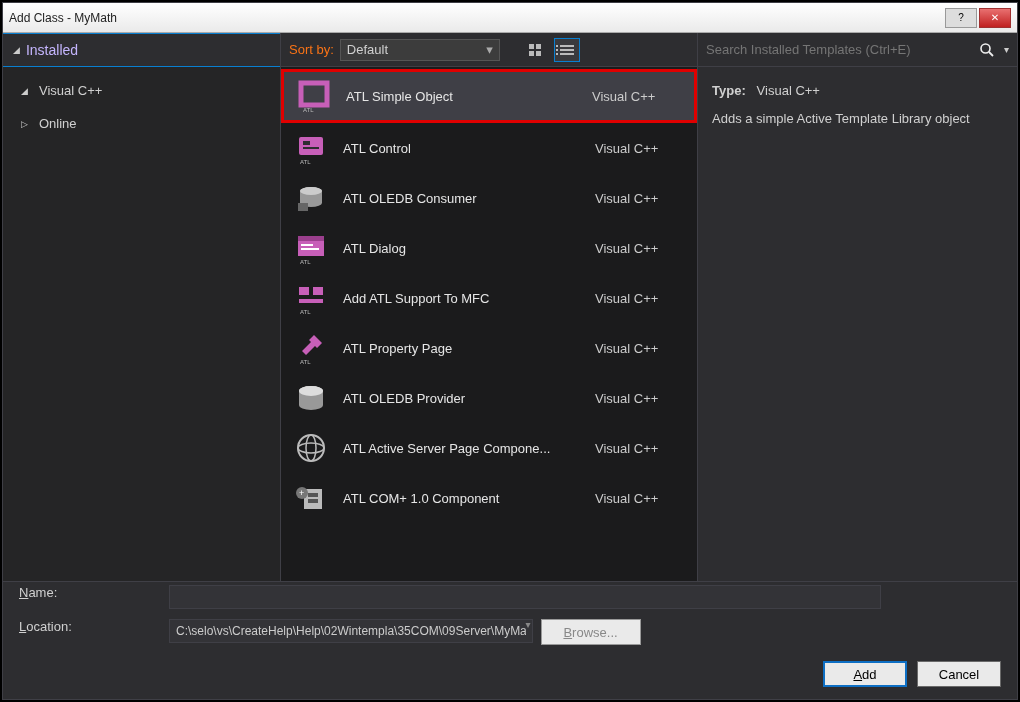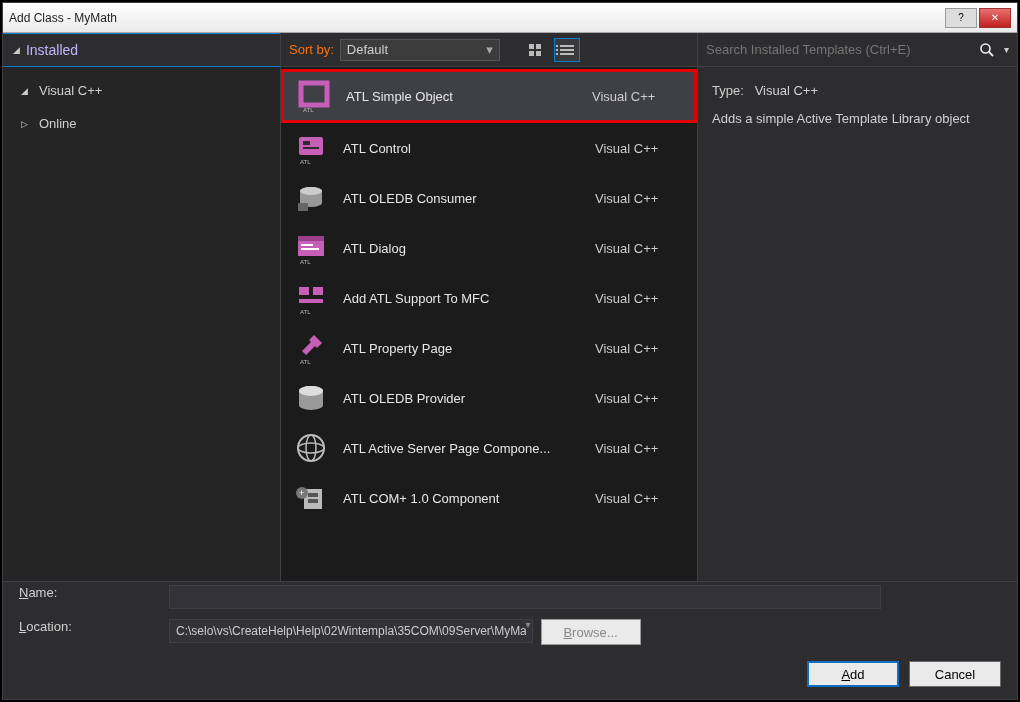--- a/index.html
+++ b/index.html
@@ -51,33 +51,33 @@
 .template-icon { width: 36px; height: 36px; display: flex; align-items: center; justify-content: center; flex-shrink: 0; }
 .template-name { flex: 1; color: #e6e6e6; font-size: 13px; white-space: nowrap; overflow: hidden; text-overflow: ellipsis; }
 .template-lang { color: #ccc; font-size: 13px; width: 90px; text-align: left; }
 
 
 .infopanel { width: 320px; background: #2d2d30; border-left: 1px solid #3f3f46; display: flex; flex-direction: column; }
 .search-row { height: 34px; display: flex; align-items: center; padding: 0 8px; border-bottom: 1px solid #3f3f46; gap: 6px; }
 .search-input { flex: 1; background: transparent; border: none; color: #999; font-size: 13px; outline: none; }
 .search-icon { color: #f0f0f0; width: 22px; height: 22px; display:flex; align-items:center; justify-content:center; }
 .info-body { padding: 14px 14px; color: #d0d0d0; font-size: 13px; line-height: 1.5; }
-.info-type-label { font-weight: normal; }
+.info-type-label { font-weight: bold; }
 
 
 .bottom { padding: 12px 16px 12px 16px; border-top: 1px solid #3f3f46; background: #2d2d30; height: 118px; display:flex; flex-direction:column; justify-content:flex-end; gap:10px;}
 .form-row { display: flex; align-items: flex-start; gap: 10px; }
 .form-label { width: 140px; color: #d0d0d0; font-size: 13px; }
 .form-label .ul { text-decoration: underline; }
 .form-input { flex: 1; min-width: 0; background: #333337; border: 1px solid #3f3f46; height: 24px; color: #ccc; font-size: 12px; padding: 0 6px; }
 .form-input.loc { max-width: 510px; }
 .browse-btn { width: 100px; height: 26px; background: #eaeaea; border: 1px solid #999; color: #888; font-size: 13px; cursor: default; }
 .browse-btn .ul { text-decoration: underline; }
 .button-row { display: flex; justify-content: flex-end; gap: 10px; margin-top: 6px; }
-.dlg-btn { width: 92px; height: 26px; background: #eaeaea; border: 1px solid #6a6a6a; font-size: 13px; cursor: pointer; }
+.dlg-btn { width: 84px; height: 26px; background: #eaeaea; border: 1px solid #6a6a6a; font-size: 13px; cursor: pointer; }
 .dlg-btn.primary { border: 2px solid #0e6fc4; }
 .dlg-btn .ul { text-decoration: underline; }
 
 
 svg { display: block; }
 </style>
 </head>
 <body>
 
 <div class="window">

